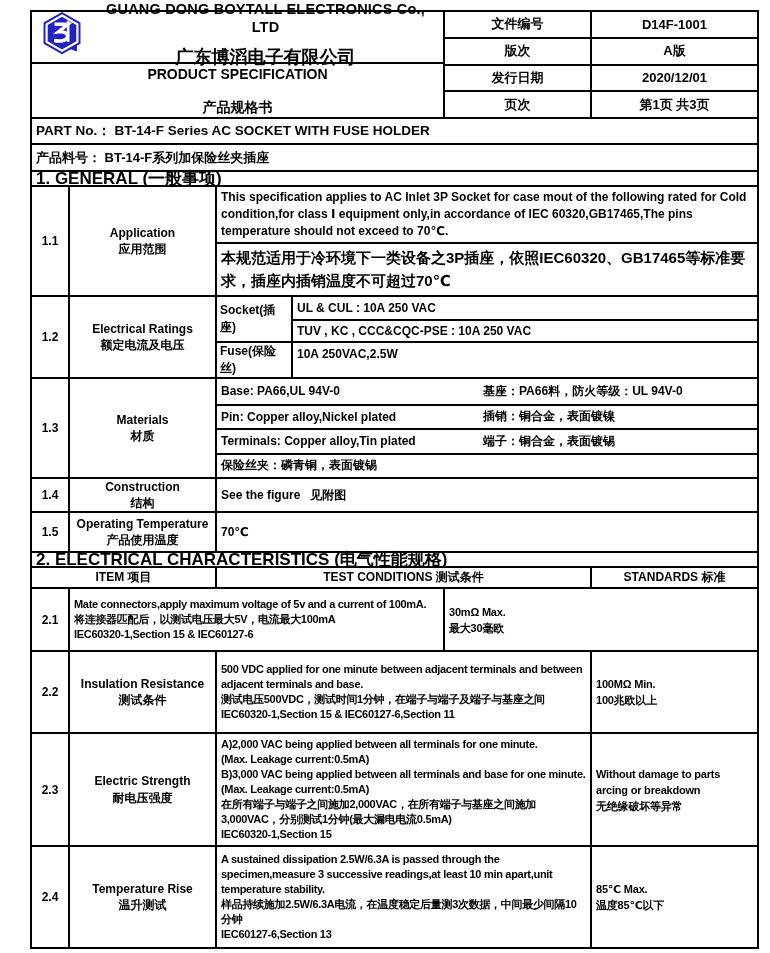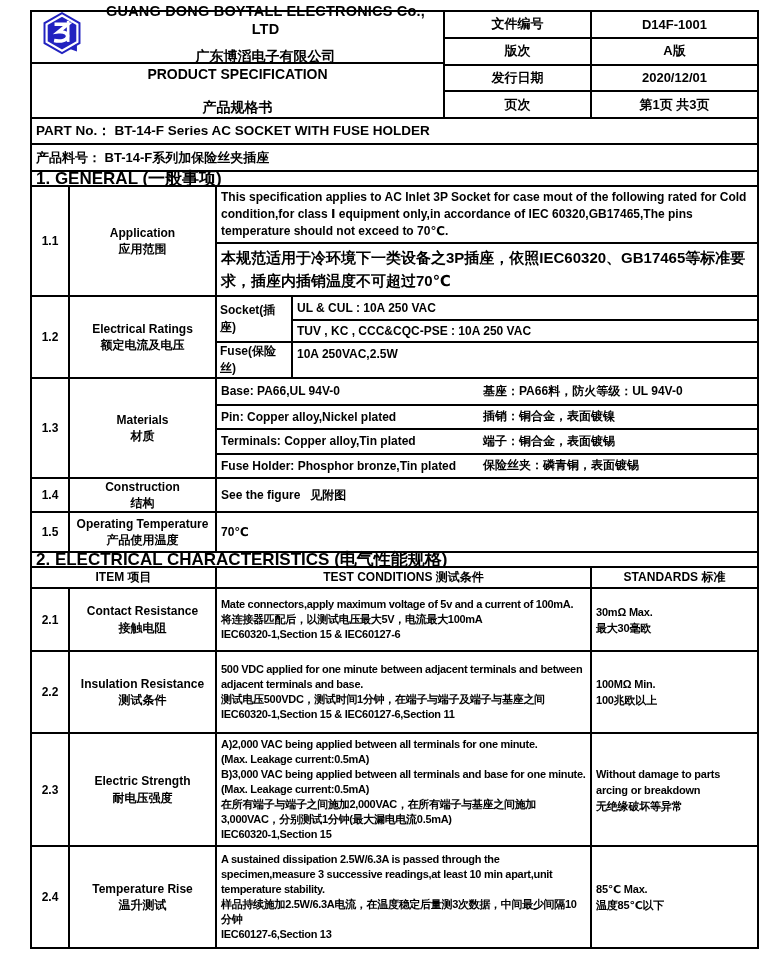--- a/index.html
+++ b/index.html
@@ -11,21 +11,21 @@
   }
   .doc{position:absolute;left:30px;top:10px;width:729px;border:2px solid #000;background:#fff}
 
   
   .hdr{display:flex;height:107px;border-bottom:2px solid #000}
   .hdr-left{width:413px;border-right:2px solid #000;display:flex;flex-direction:column}
   .hdr-co{height:52px;border-bottom:2px solid #000;display:flex;align-items:center;padding:2px 4px 8px 8px}
   .logo{width:44px;height:46px;flex:0 0 auto;margin-right:8px}
   .co-names{flex:1;text-align:center;line-height:1.25}
   .co-en{font-size:14.5px;letter-spacing:.2px}
-  .co-cn{font-size:14px;margin-top:10px}
+  .co-cn{font-size:18px;margin-top:10px}
   .hdr-title{flex:1;display:flex;flex-direction:column;align-items:center;justify-content:center;line-height:1.3}
   .t-en{font-size:14px}
   .t-cn{font-size:14px;margin-top:14px}
   .hdr-right{flex:1;display:flex;flex-direction:column}
   .meta-row{flex:1;display:flex;border-bottom:2px solid #000}
   .meta-row:last-child{border-bottom:none}
   .meta-label{width:147px;border-right:2px solid #000;display:flex;align-items:center;justify-content:center;font-size:13px}
   .meta-value{flex:1;display:flex;align-items:center;justify-content:center;font-size:13px}
 
   
@@ -174,21 +174,20 @@
         </div>
         <div class="mat">
           <span class="mat-en">Pin: Copper alloy,Nickel plated</span>
           <span class="mat-cn">插销：铜合金，表面镀镍</span>
         </div>
         <div class="mat">
           <span class="mat-en">Terminals: Copper alloy,Tin plated</span>
           <span class="mat-cn">端子：铜合金，表面镀锡</span>
         </div>
         <div class="mat">
-          <span class="mat-en">Fuse Holder: Phosphor bronze,Tin plated</span>
           <span class="mat-cn">保险丝夹：磷青铜，表面镀锡</span>
         </div>
       </div>
     </div>
 
     <div class="row h34">
       <div class="c-num">1.4</div>
       <div class="c-name">
         <div>Construction</div>
         <div>结构</div>
@@ -214,24 +213,20 @@
 
   <div class="t2">
     <div class="t2h">
       <div class="t2h-item">ITEM 项目</div>
       <div class="t2h-test">TEST CONDITIONS 测试条件</div>
       <div class="t2h-std">STANDARDS 标准</div>
     </div>
 
     <div class="row mh63">
       <div class="c-num">2.1</div>
-      <div class="c-name">
-        <div>Contact Resistance</div>
-        <div>接触电阻</div>
-      </div>
       <div class="c-test">Mate connectors,apply maximum voltage of 5v and a current of 100mA.
 将连接器匹配后，以测试电压最大5V，电流最大100mA
 IEC60320-1,Section 15 &amp; IEC60127-6</div>
       <div class="c-std">30mΩ Max.
 最大30毫欧</div>
     </div>
 
     <div class="row mh82">
       <div class="c-num">2.2</div>
       <div class="c-name">

